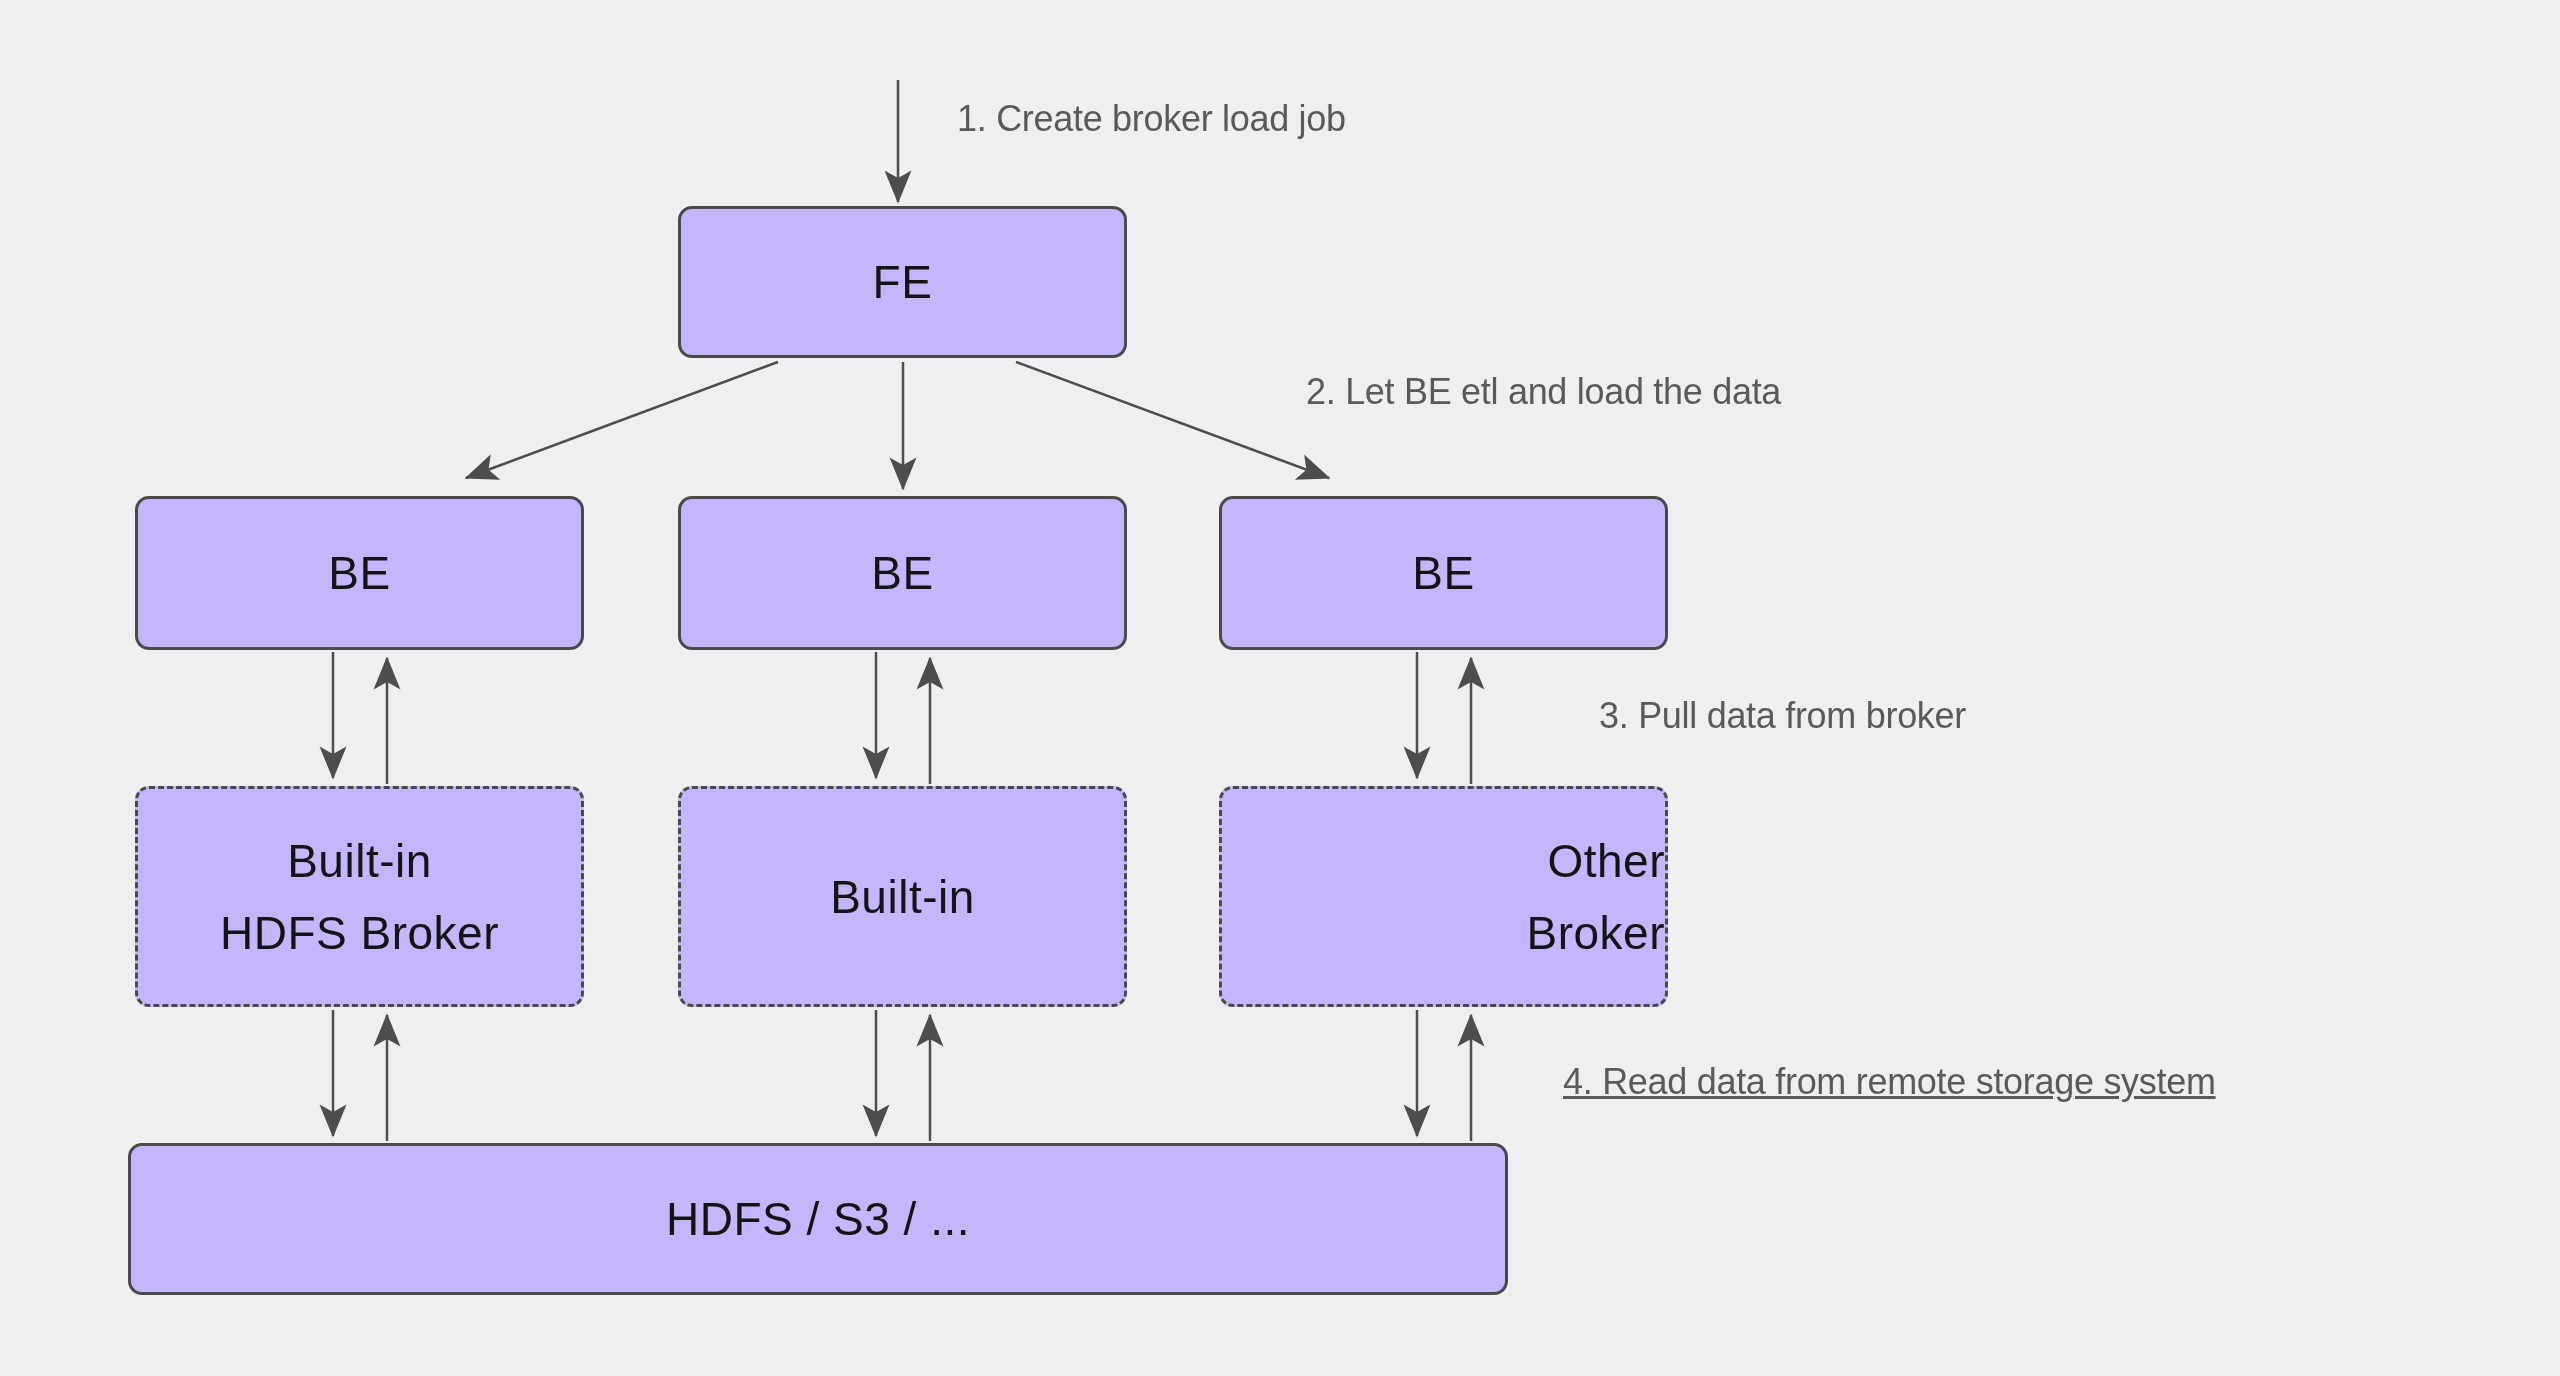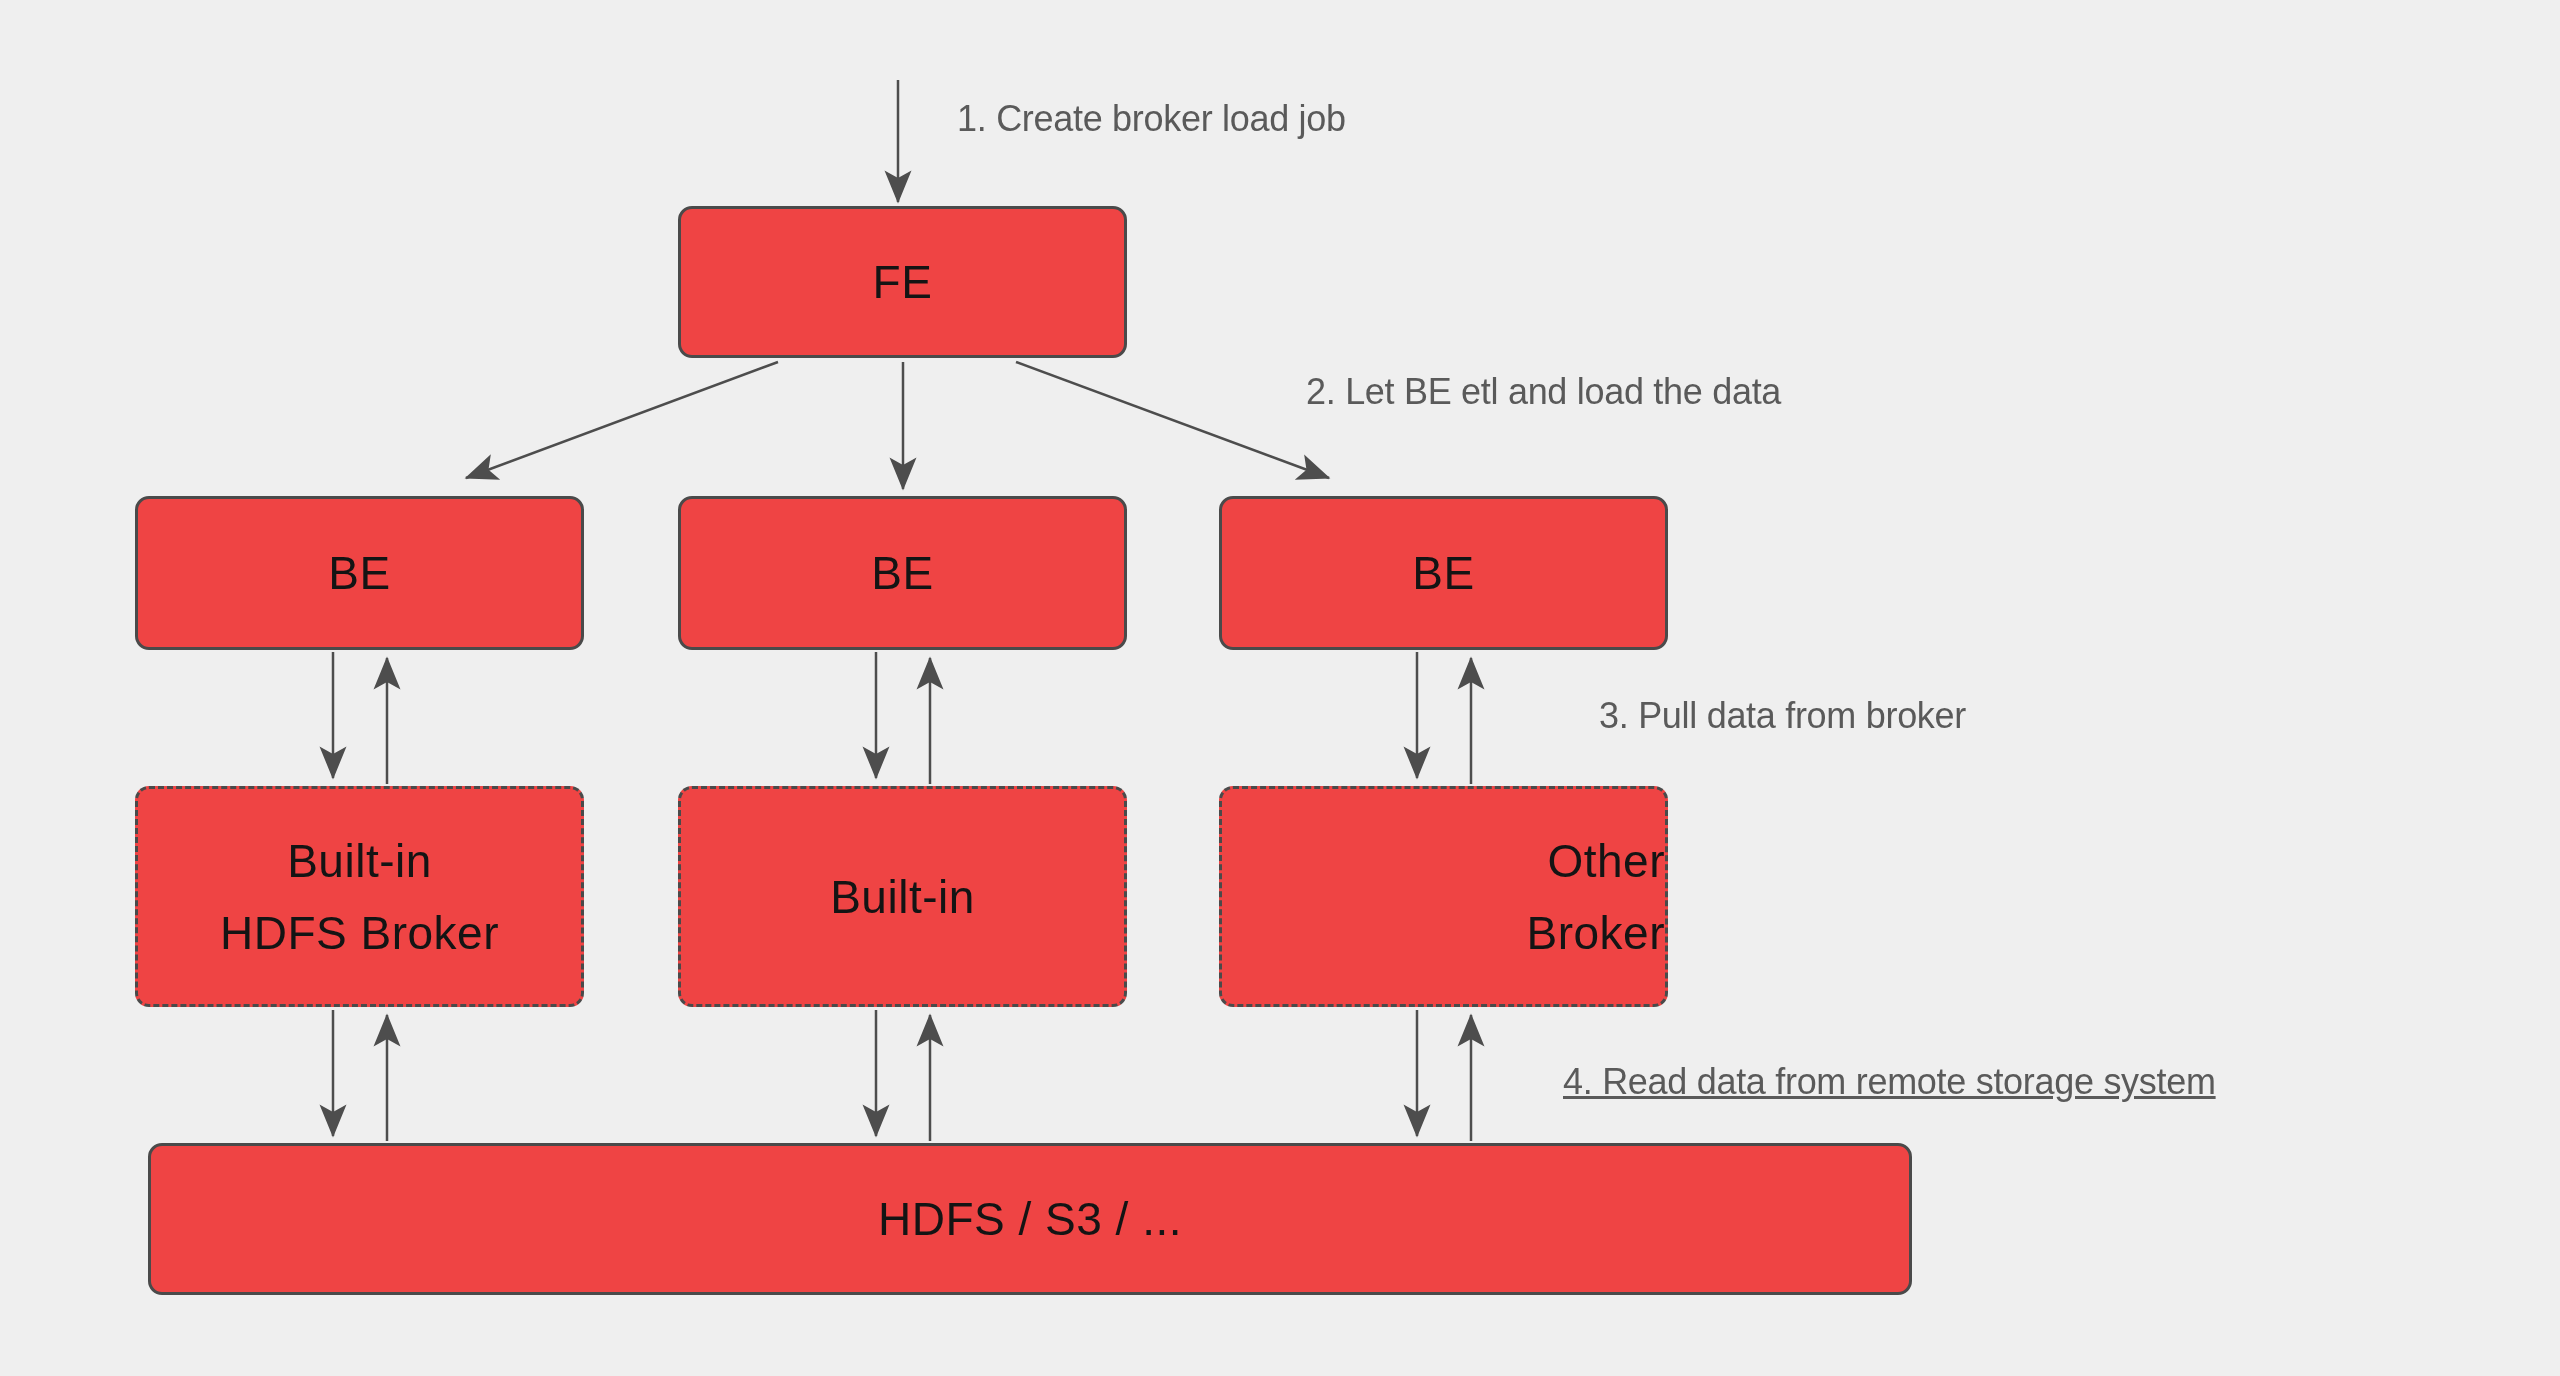--- a/index.html
+++ b/index.html
@@ -21,21 +21,21 @@
     top: 0;
     width: 2560px;
     height: 1376px;
   }
   .arrow-layer line {
     stroke: #4d4d4d;
     stroke-width: 2.5;
   }
   .node {
     position: absolute;
-    background: #ef4444;
+    background: #c4b5fd;
     border: 3px solid #4a4a4a;
     border-radius: 14px;
     box-sizing: border-box;
     display: flex;
     flex-direction: column;
     align-items: center;
     justify-content: center;
     text-align: center;
     color: #141414;
     font-size: 46px;
@@ -46,21 +46,21 @@
     border-style: dashed;
   }
   
   .pos-fe      { left: 678px;  top: 206px;  width: 449px;  height: 152px; }
   .pos-be-1    { left: 135px;  top: 496px;  width: 449px;  height: 154px; }
   .pos-be-2    { left: 678px;  top: 496px;  width: 449px;  height: 154px; }
   .pos-be-3    { left: 1219px; top: 496px;  width: 449px;  height: 154px; }
   .pos-br-1    { left: 135px;  top: 786px;  width: 449px;  height: 221px; }
   .pos-br-2    { left: 678px;  top: 786px;  width: 449px;  height: 221px; }
   .pos-br-3    { left: 1219px; top: 786px;  width: 449px;  height: 221px; align-items: flex-end; }
-  .pos-storage { left: 128px;  top: 1143px; width: 1764px; height: 152px; margin-left: 20px; }
+  .pos-storage { left: 128px;  top: 1143px; width: 1380px; height: 152px; }
   .annotation {
     position: absolute;
     transform: translateY(-50%);
     color: #5a5a5a;
     font-size: 36px;
     letter-spacing: -0.3px;
     white-space: nowrap;
   }
   .pos-ann-1 { left: 957px;  top: 119px; }
   .pos-ann-2 { left: 1306px; top: 392px; }

